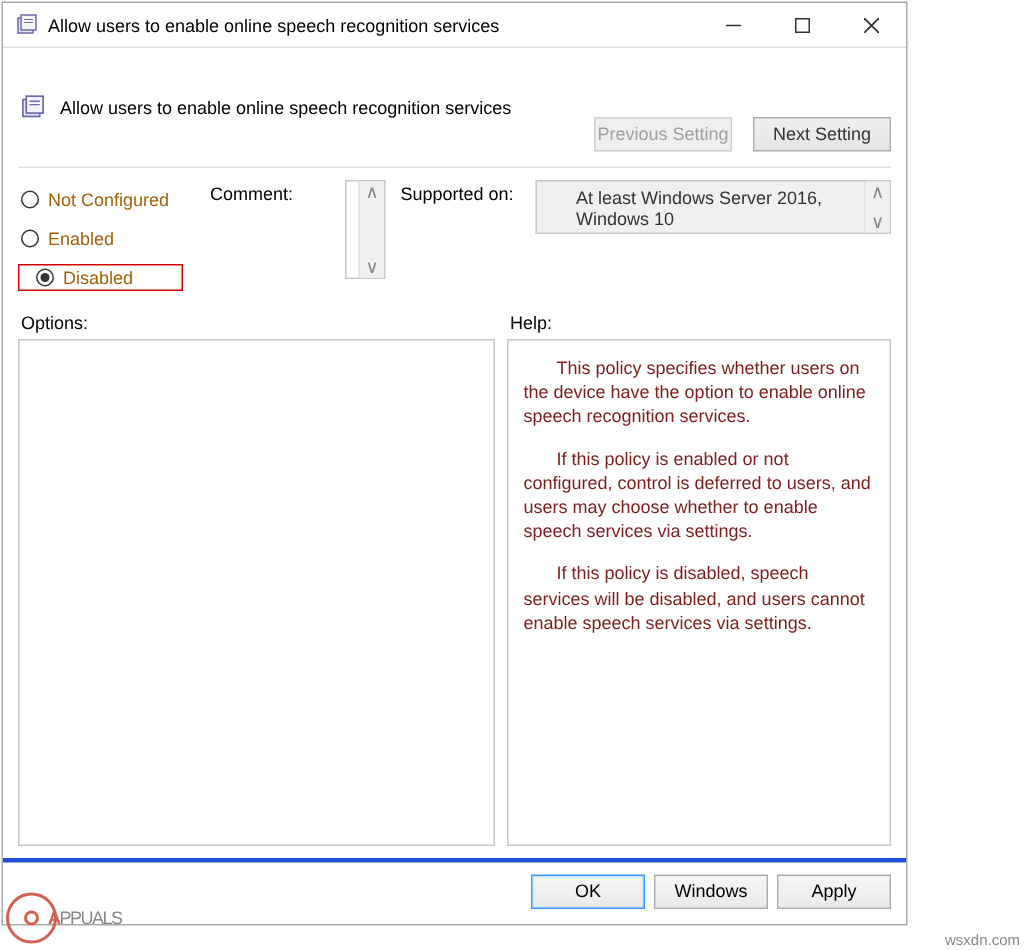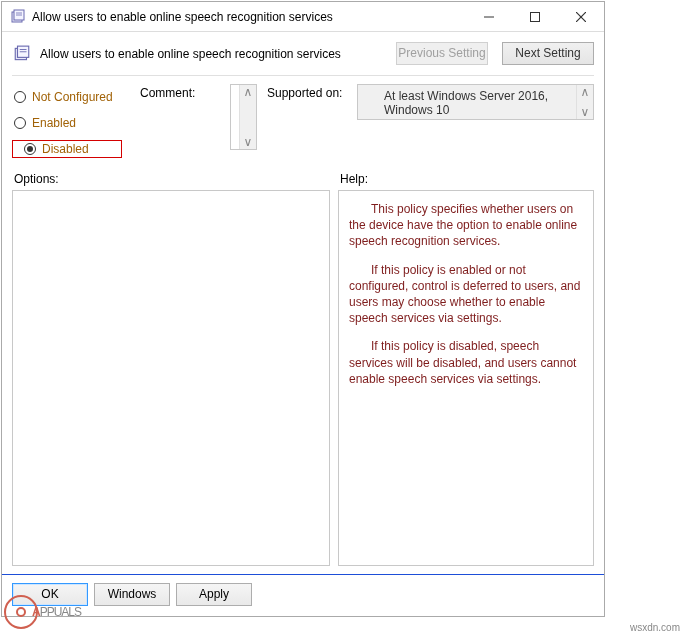--- a/index.html
+++ b/index.html
@@ -78,20 +78,21 @@
     }
     .nav-btn {
       width: 92px;
       height: 23px;
       border: 1px solid #adadad;
       background: linear-gradient(#f0f0f0,#e5e5e5);
       text-align: center;
       line-height: 21px;
       color: #333;
       margin-left: 6px;
+      margin-top: 36px;
     }
     .nav-btn.disabled {
       color: #a0a0a0;
       background: #efefef;
       border-color: #d0d0d0;
     }
     .divider {
       height: 1px;
       background: #e0e0e0;
       margin: 0 10px;
@@ -209,23 +210,24 @@
     .pane-content {
       flex: 1;
       padding: 10px 10px;
       color: #7f1d1d;
       line-height: 1.35;
       overflow: hidden;
     }
     .pane-content p { margin: 0 0 12px 0; text-indent: 22px; }
     .footer {
       display: flex;
+      justify-content: flex-end;
       gap: 6px;
       padding: 8px 10px 10px 10px;
-      border-top: 1px solid #1d4ed8;
+      border-top: 3px solid #1d4ed8;
     }
     .footer-btn {
       width: 76px;
       height: 23px;
       border: 1px solid #adadad;
       background: linear-gradient(#f5f5f5,#e9e9e9);
       text-align: center;
       line-height: 21px;
       color: #000;
     }

